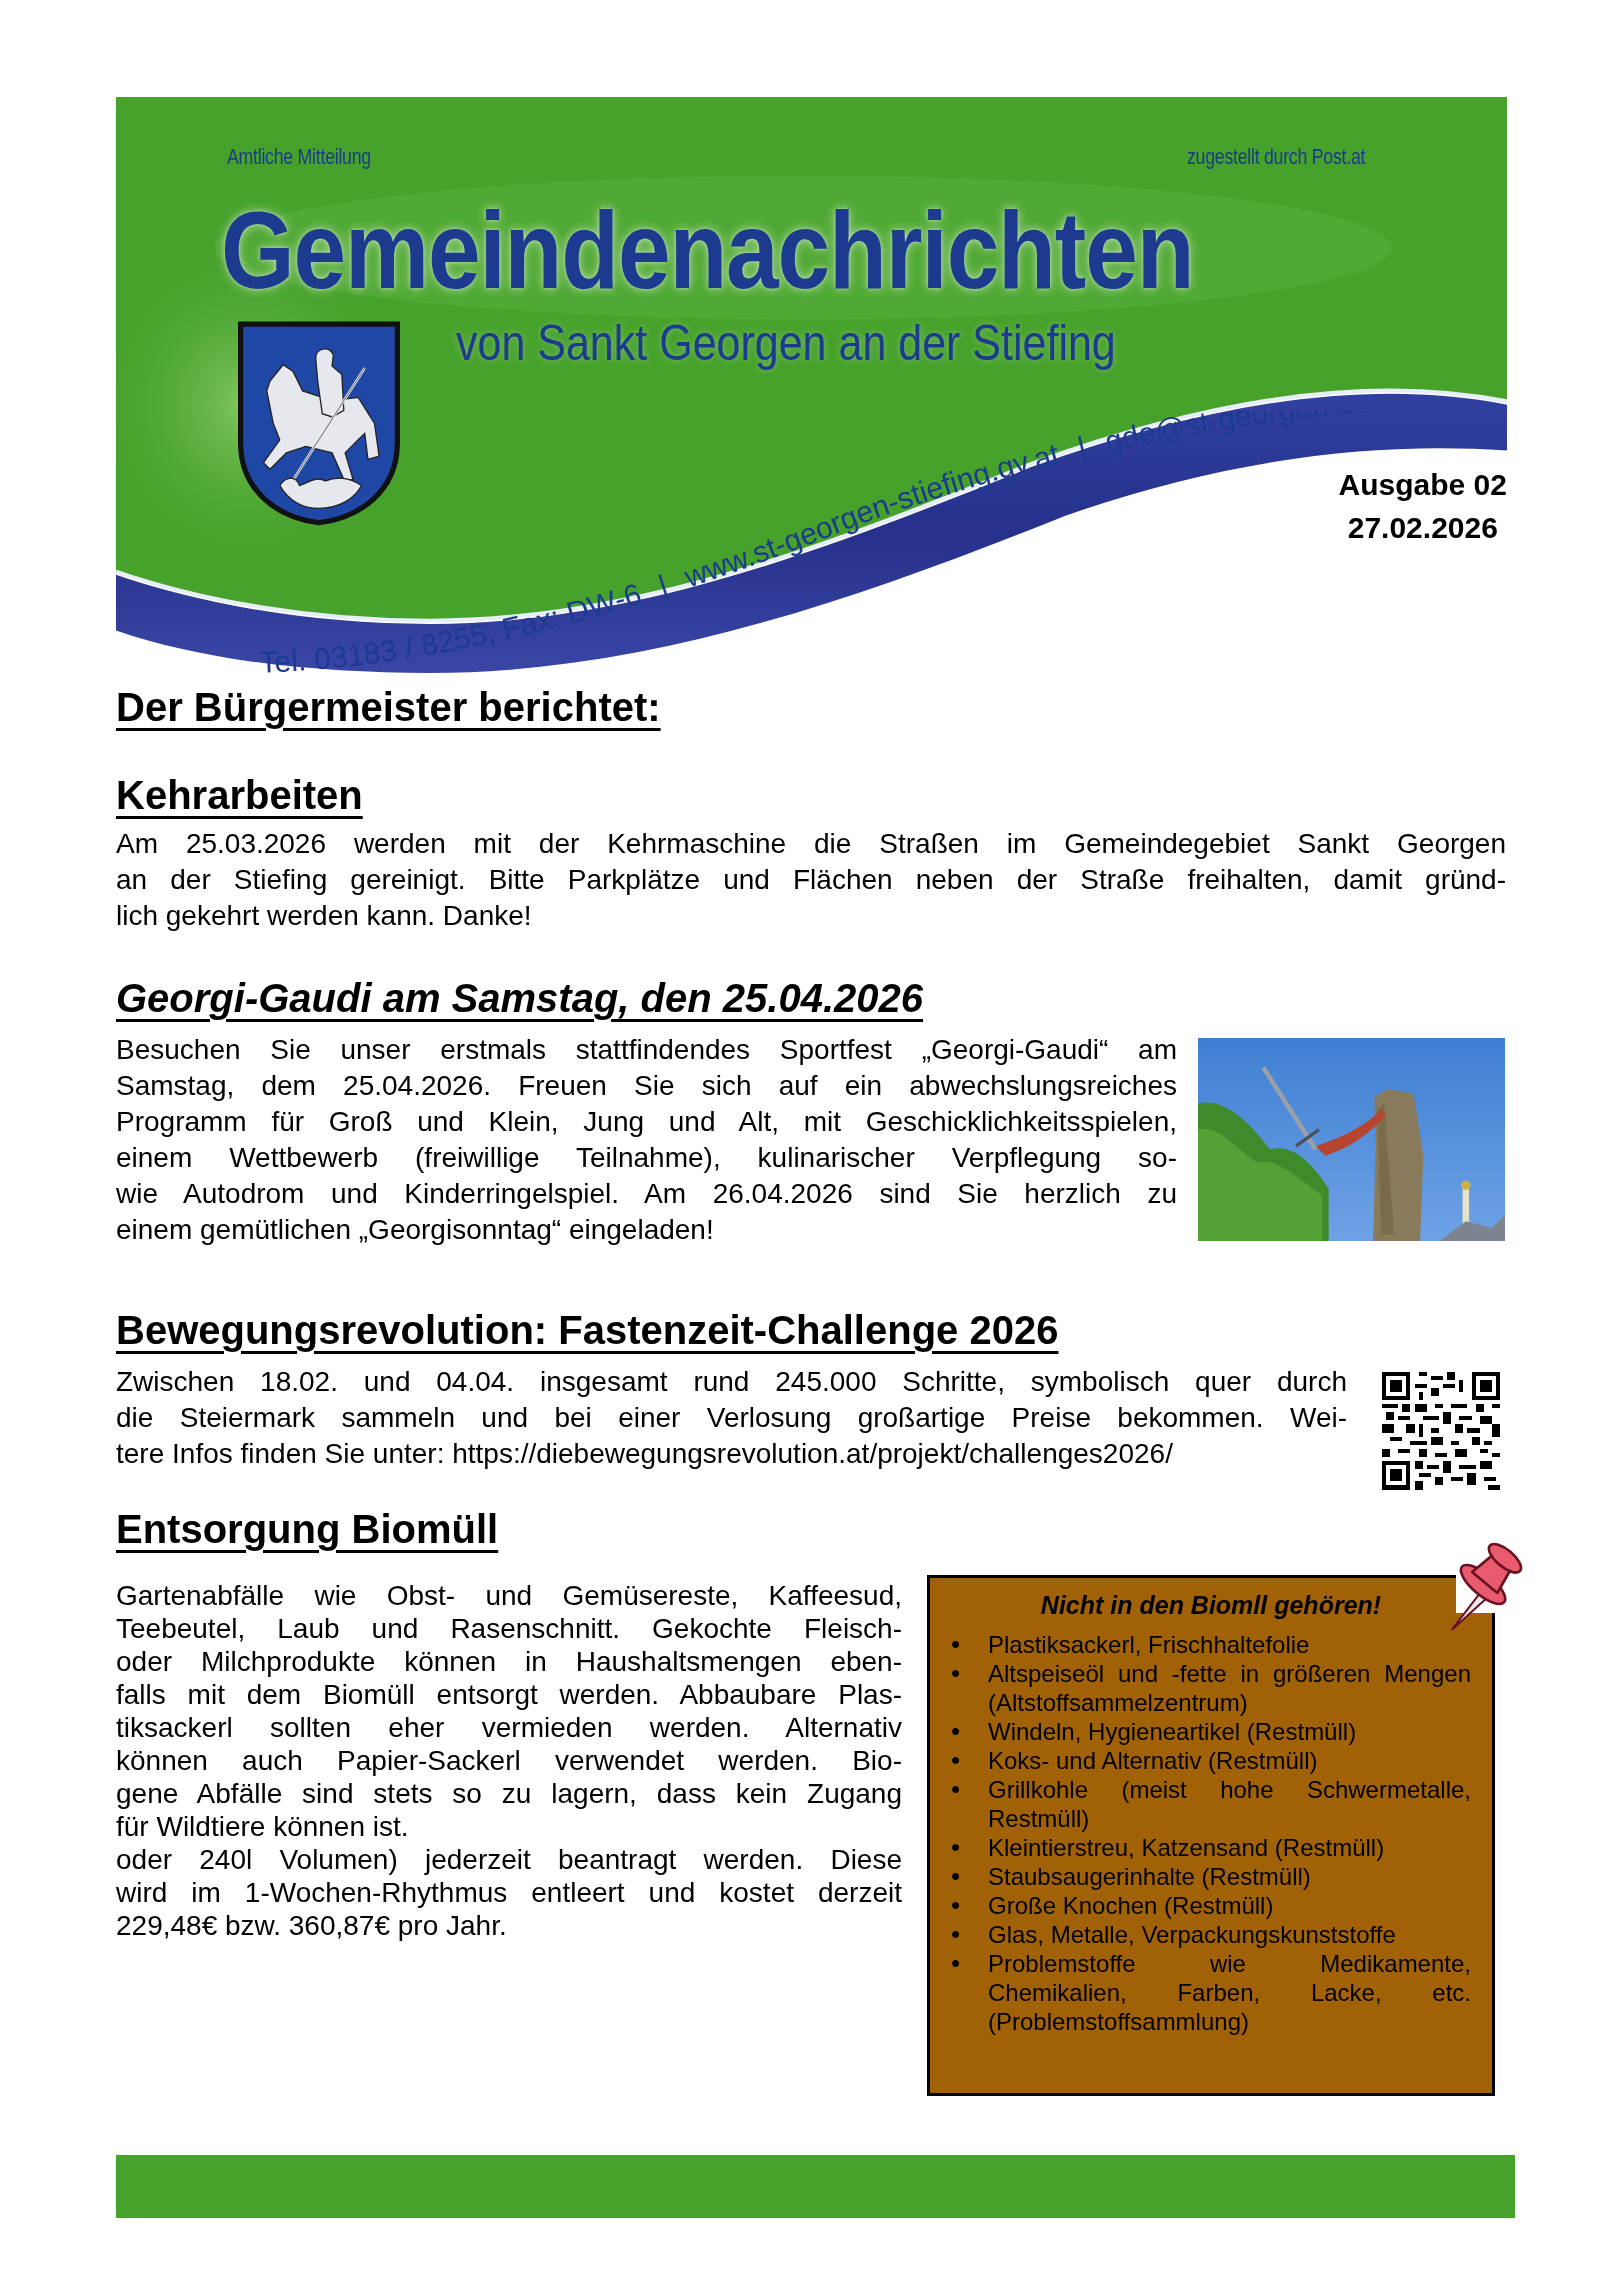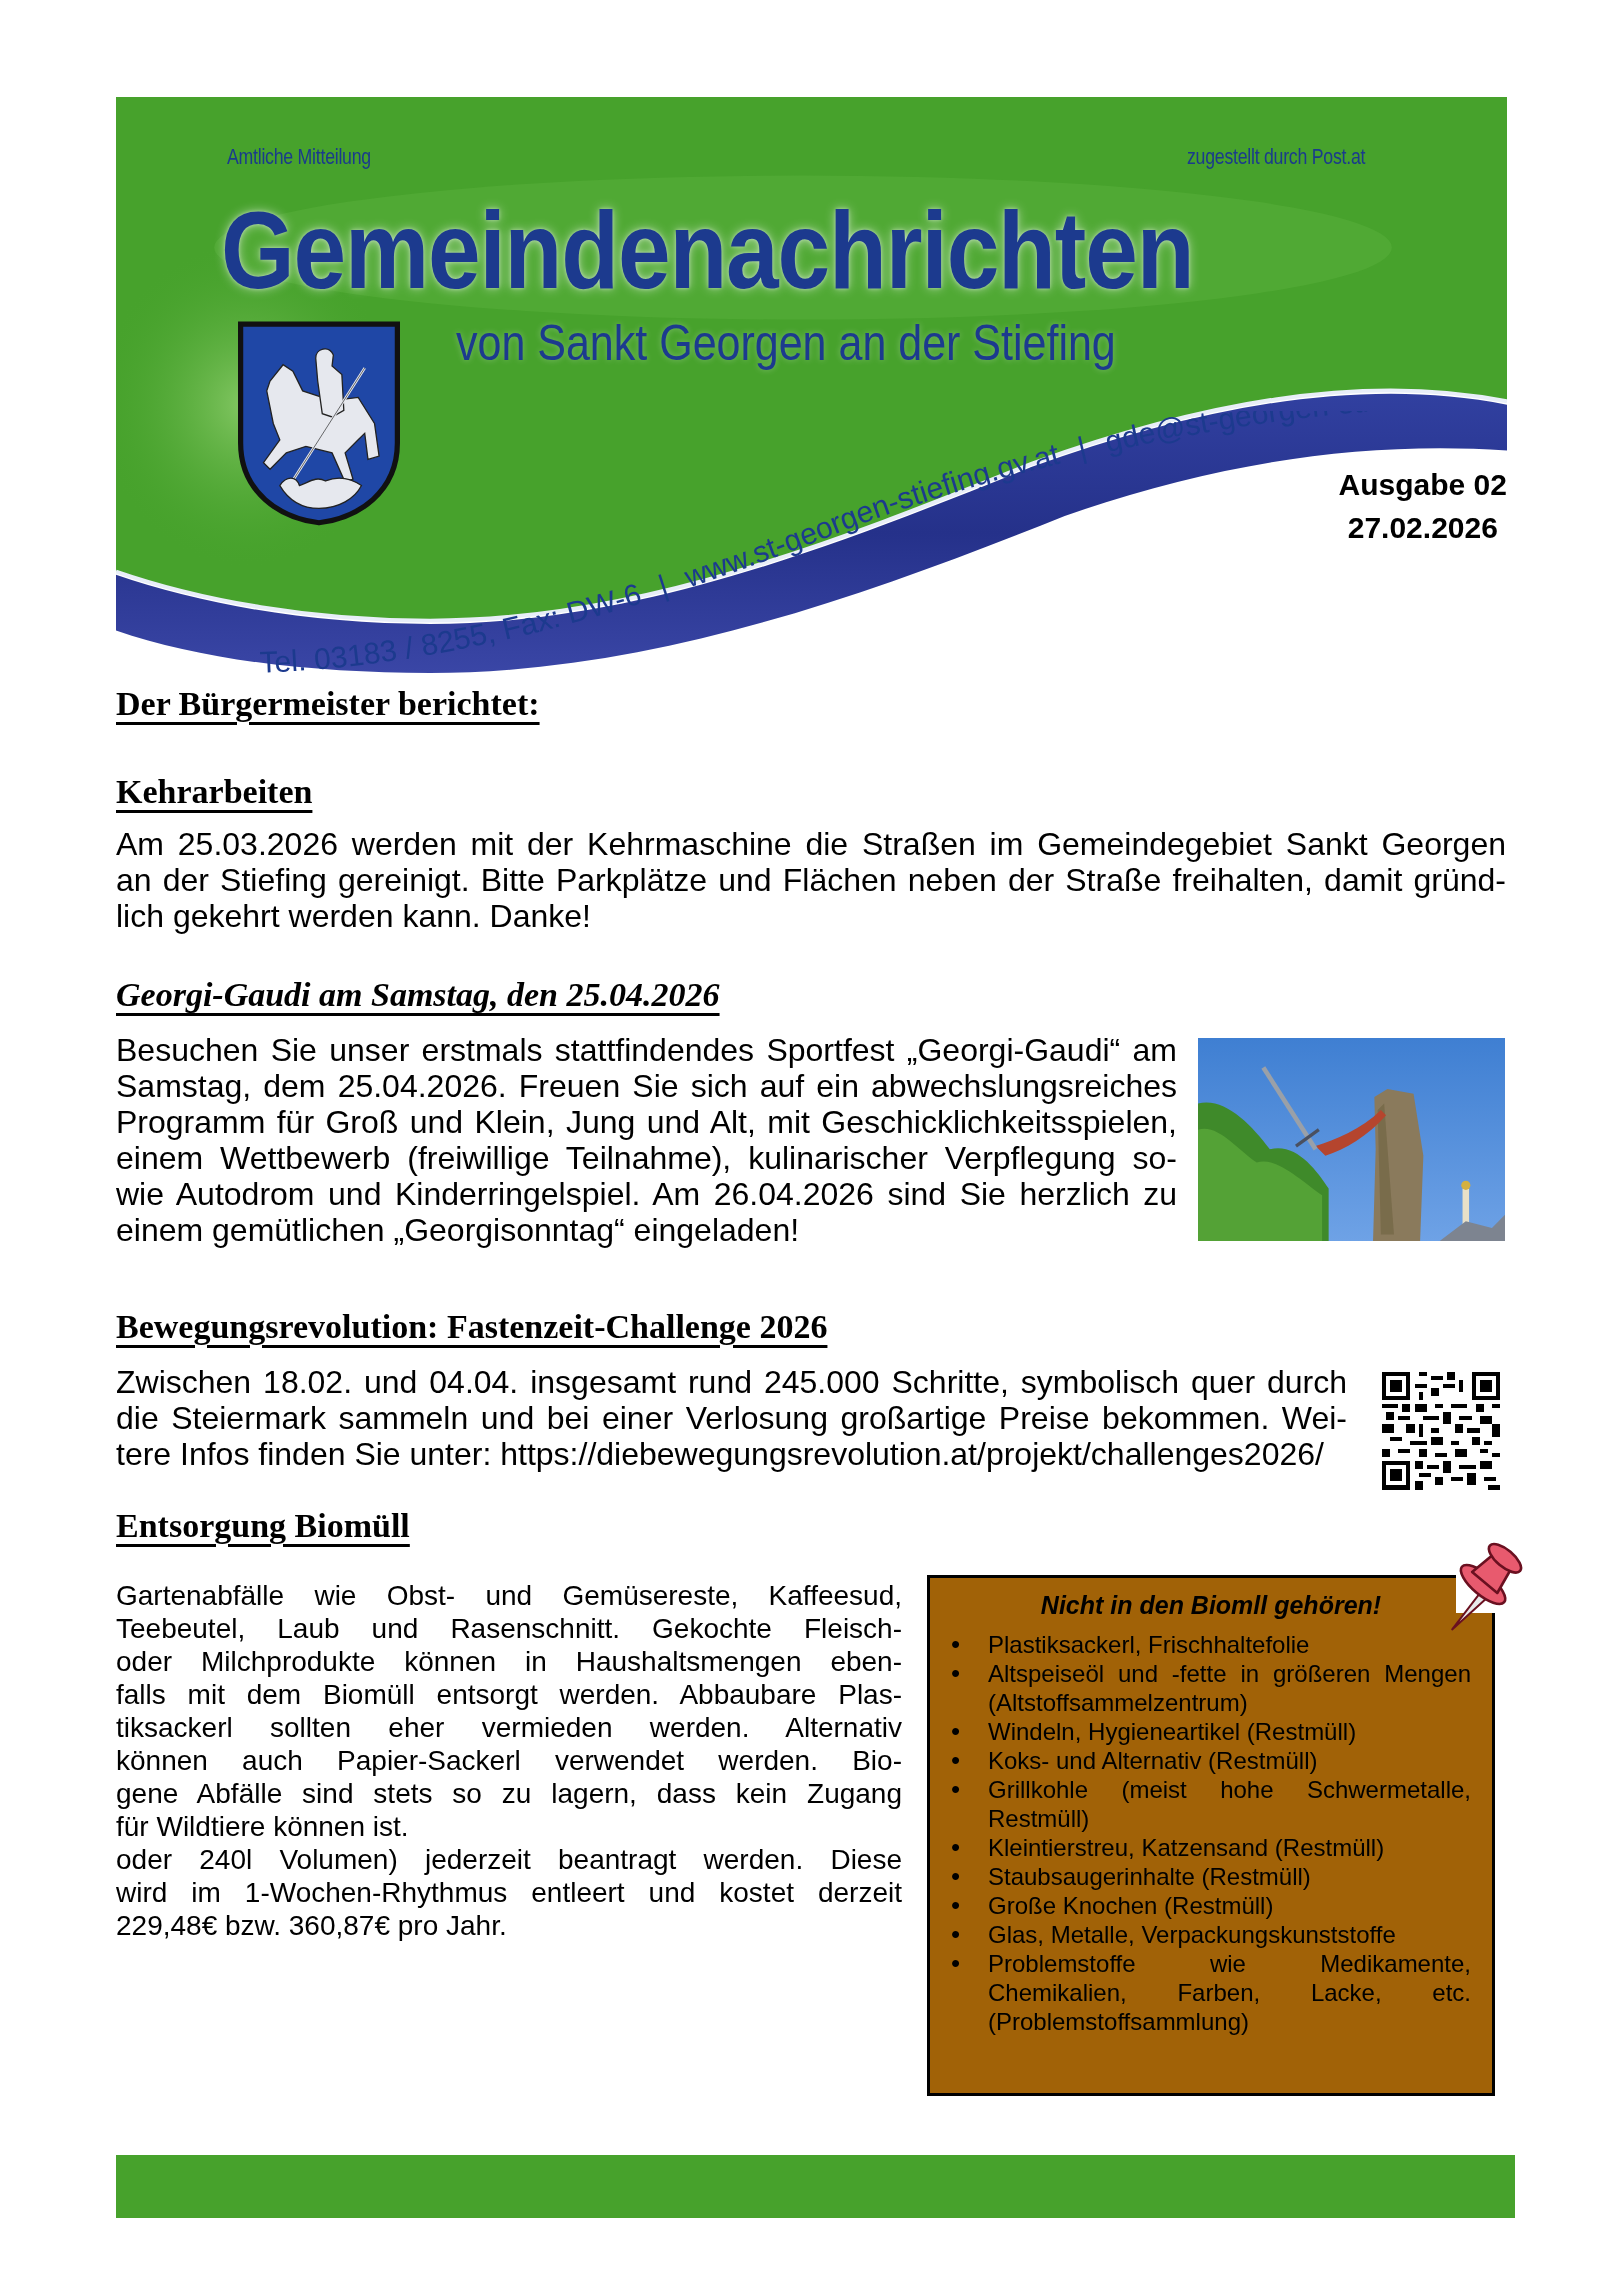--- a/index.html
+++ b/index.html
@@ -17,24 +17,24 @@
            text-shadow:0 0 11.8px rgba(255,255,255,0.55), 0 0 3.9px rgba(255,255,255,0.4); line-height:1; white-space:nowrap; }
   #subtitle { position:absolute; left:340px; top:221px; font-size:50px; color:#1c3a8e;
               transform:scaleX(0.86); transform-origin:left top; white-space:nowrap; line-height:1;
               text-shadow:0 0 6.5px rgba(255,255,255,0.3); }
   #crest { position:absolute; left:118px; top:222px; width:170px; height:209px; }
   #contact-line { position:absolute; left:144px; top:314px; width:1112px; height:275px; }
   #issue { position:absolute; right:0; top:366px; text-align:center; font-weight:bold; font-size:30px;
            line-height:43px; white-space:nowrap; }
 
   
-  .h1 { position:absolute; font-weight:bold; font-size:34px; text-decoration:underline;
-        text-decoration-thickness:3.3px; text-underline-offset:6.5px; white-space:nowrap; line-height:1;font-family:Liberation Serif, serif; }
+  .h1 { position:absolute; font-weight:bold; font-size:40px; text-decoration:underline;
+        text-decoration-thickness:3.3px; text-underline-offset:6.5px; white-space:nowrap; line-height:1; }
   .h1.it { font-style:italic; }
-  .p { position:absolute; font-size:32px; line-height:36px; text-align:justify; }
+  .p { position:absolute; font-size:28px; line-height:36px; text-align:justify; }
   .p span.line { display:block; text-align:justify; text-align-last:justify; white-space:nowrap; }
   .p span.last { text-align-last:left; }
 
   #georgi-photo { left:1198px; top:1038px; width:307px; height:203px; overflow:hidden; }
   #qr { left:1382px; top:1370px; width:118px; height:121px; }
 
   
   #infobox { left:927px; top:1575px; width:568px; height:521px; border:3.9px solid #000; box-sizing:border-box; background:#a16207; }
   #infobox .box-title { position:absolute; left:0; right:0; top:13px; text-align:center; font-weight:bold;
                         font-style:italic; font-size:25px; }

